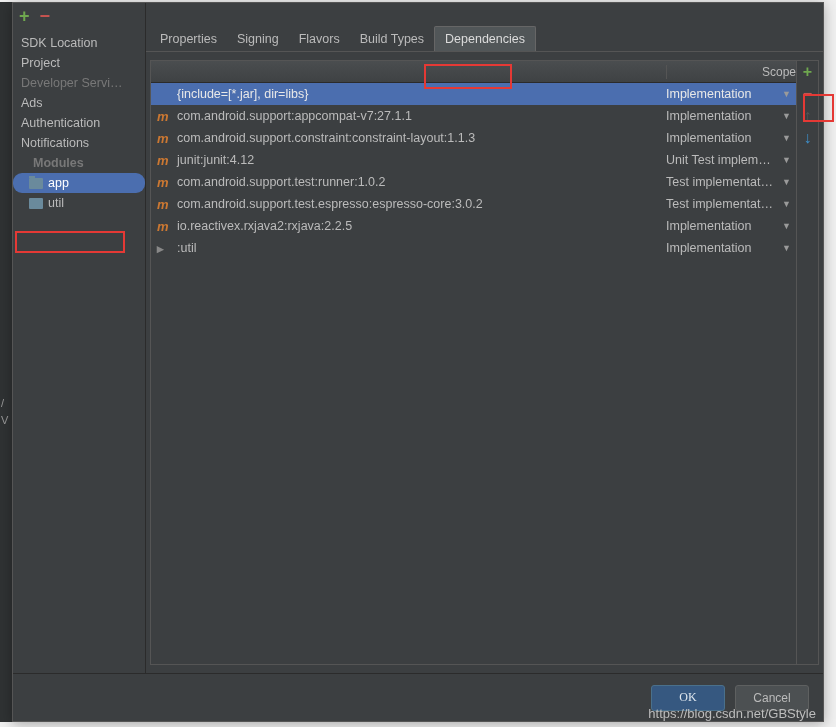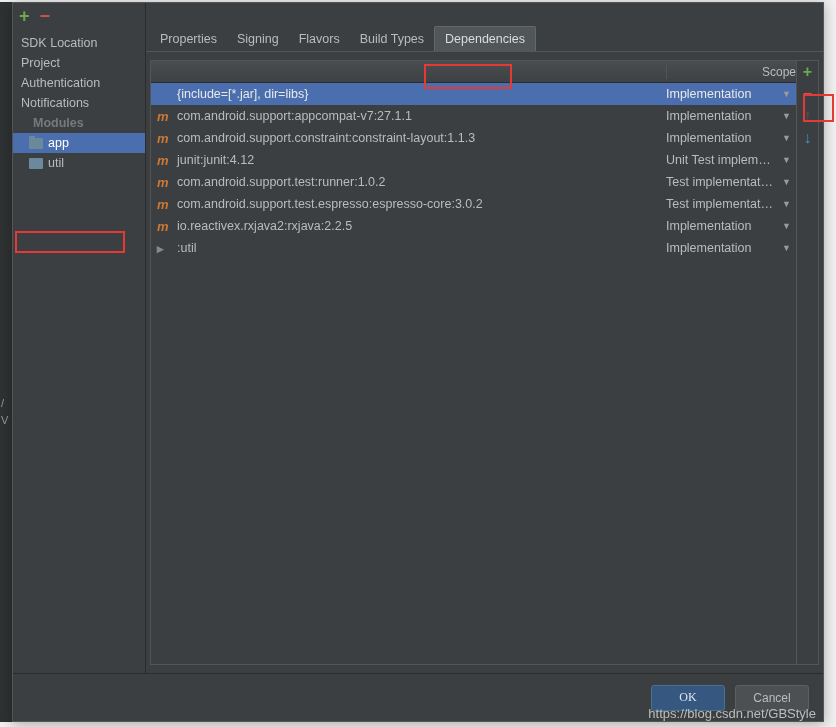--- a/index.html
+++ b/index.html
@@ -53,21 +53,21 @@
       padding: 0 6px;
       gap: 10px;
     }
     .plus { color: #6fa84f; font-size: 18px; font-weight: bold; line-height: 1; cursor: pointer; }
     .minus { color: #c75450; font-size: 18px; font-weight: bold; line-height: 1; cursor: pointer; }
     .sb-list { flex: 1; padding-top: 4px; }
     .sb-item { padding: 3px 8px; cursor: pointer; white-space: nowrap; overflow: hidden; text-overflow: ellipsis; }
     .sb-item.dim { color: #787878; }
     .sb-item.header { color: #787878; font-weight: bold; padding-left: 20px; }
     .sb-item.module { padding-left: 16px; display: flex; align-items: center; gap: 5px; }
-    .sb-item.selected { background: #4b6eaf; color: #fff; }
+    .sb-item.selected { background: #4b6eaf; color: #fff; border-radius: 9px; }
     .mod-icon { width: 14px; height: 11px; display: inline-block; }
     .mod-icon.folder { background: #6a8a9c; border-radius: 1px; position: relative; }
     .mod-icon.folder::before { content:''; position: absolute; top:-2px; left:0; width:6px; height:2px; background:#6a8a9c; }
     .mod-icon.util { background: #6a8a9c; border-radius: 1px; }
     
     .red-box { position: absolute; border: 2px solid #e53935; pointer-events: none; }
     .rb-app { left: 15px; top: 231px; width: 110px; height: 22px; }
     .rb-deps { left: 424px; top: 64px; width: 88px; height: 25px; }
     .rb-plus { left: 803px; top: 94px; width: 31px; height: 28px; }
     
@@ -185,20 +185,22 @@
 
   <div class="body">
     <div class="sidebar">
       <div class="sb-toolbar">
         <span class="plus">+</span>
         <span class="minus">−</span>
       </div>
       <div class="sb-list">
         <div class="sb-item">SDK Location</div>
         <div class="sb-item">Project</div>
+        <div class="sb-item dim">Developer Servi…</div>
+        <div class="sb-item">Ads</div>
         <div class="sb-item">Authentication</div>
         <div class="sb-item">Notifications</div>
         <div class="sb-item header">Modules</div>
         <div class="sb-item module selected">
           <span class="mod-icon folder"></span>
           <span>app</span>
         </div>
         <div class="sb-item module">
           <span class="mod-icon util"></span>
           <span>util</span>

